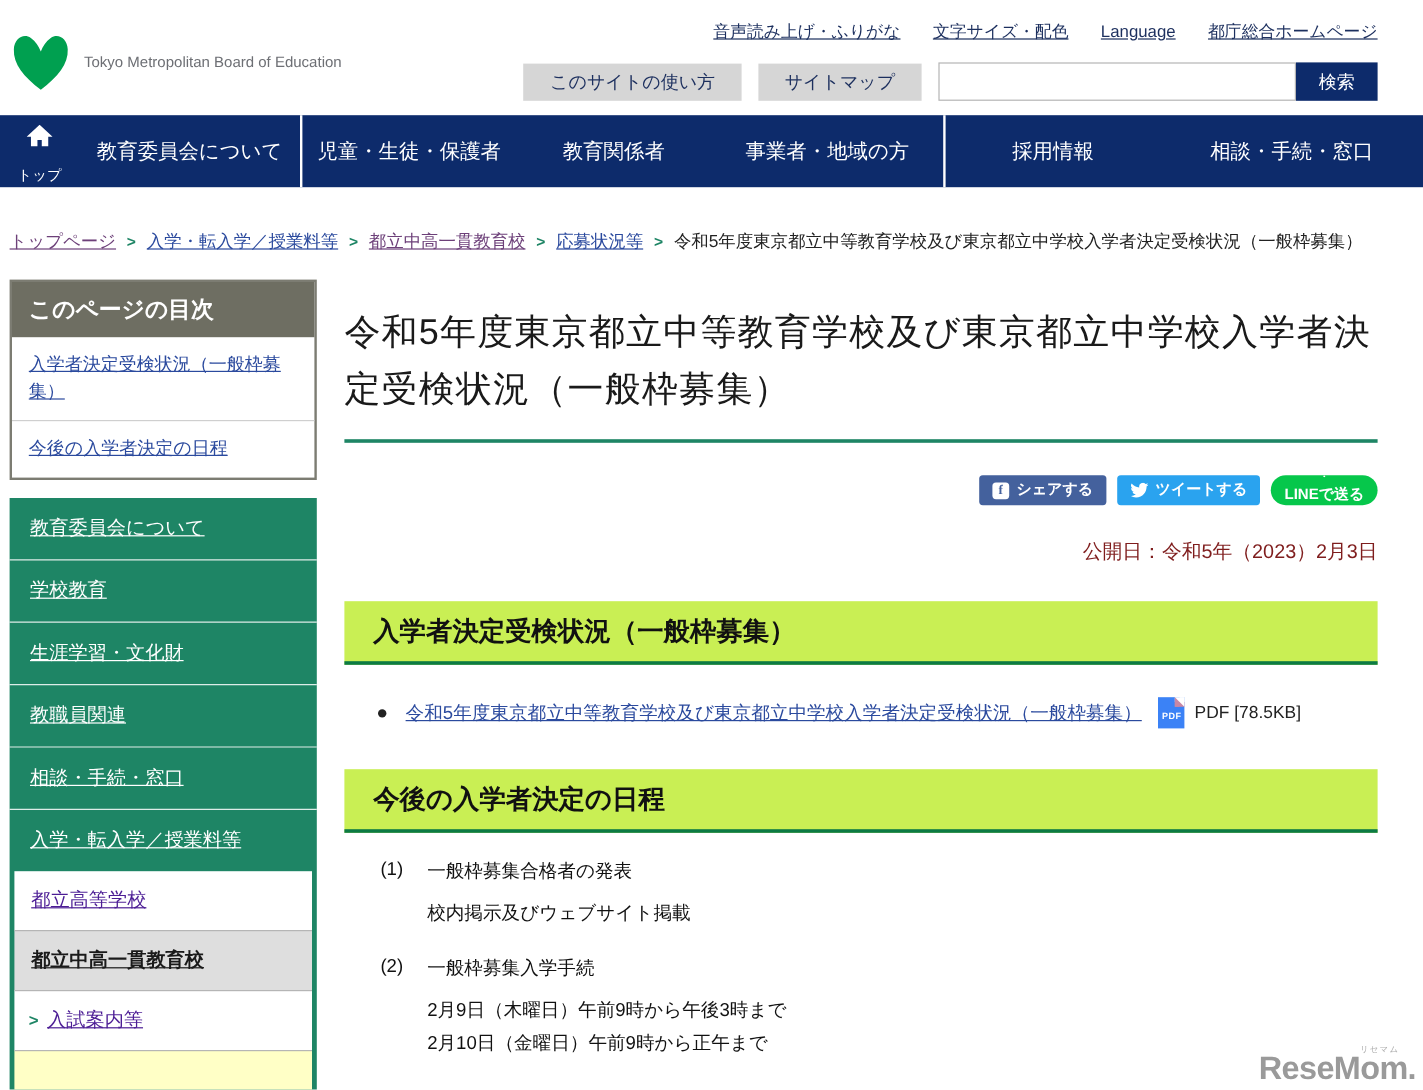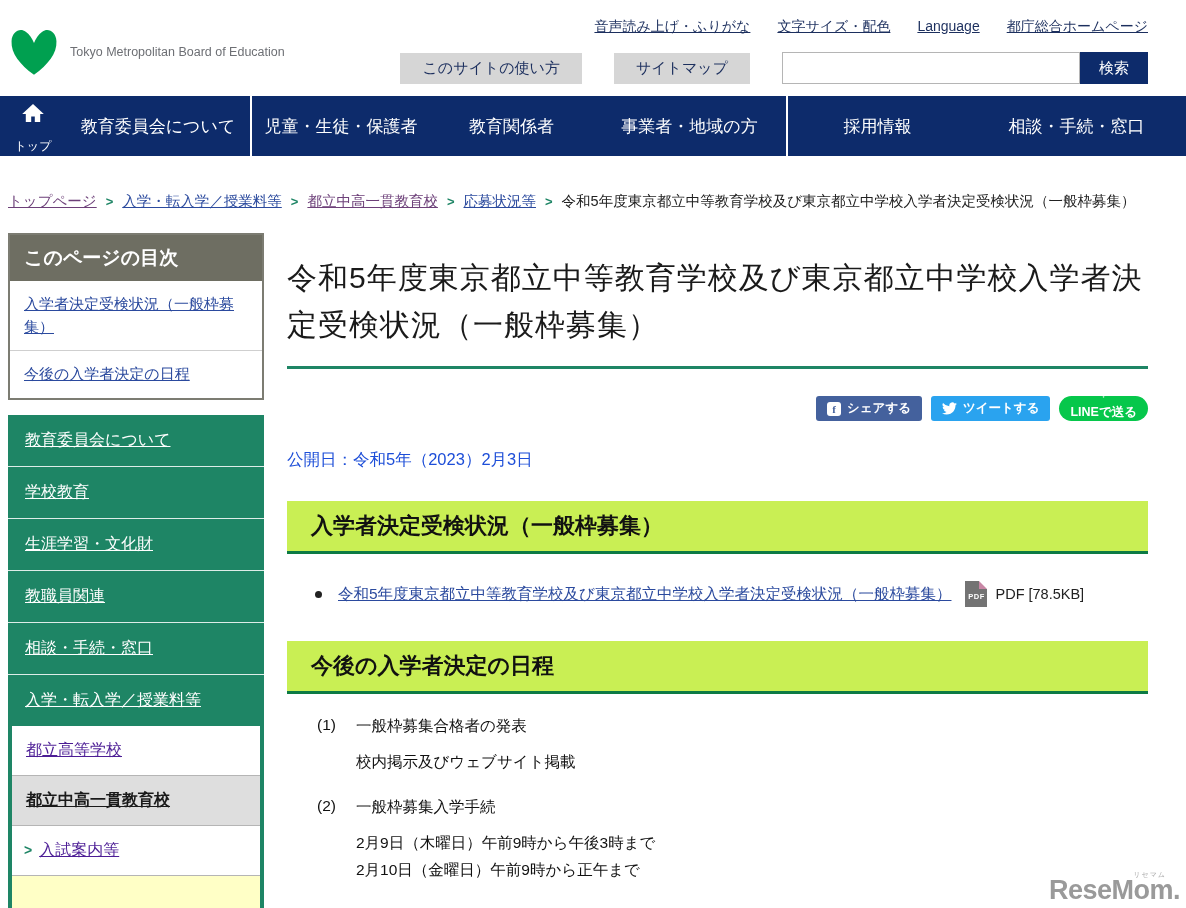--- a/index.html
+++ b/index.html
@@ -11,21 +11,21 @@
   a { cursor:pointer; }
 
   
   .header { position:relative; height:96px; }
   .logo { position:absolute; left:8px; top:22px; display:flex; align-items:center; gap:10px; }
   .logo-leaf { width:52px; height:56px; }
   .logo-title { font-size:27px; font-weight:600; color:#54565e; letter-spacing:1px; line-height:1.1; }
   .logo-sub { font-size:12.5px; color:#6d6f74; margin-top:3px; }
   .top-links { position:absolute; right:38px; top:18px; display:flex; gap:27px; }
   .top-links a { font-size:14px; color:#1c2f5e; text-decoration:underline; }
-  .hdr-row2 { position:absolute; right:38px; top:52px; display:flex; align-items:center; gap:32px; }
+  .hdr-row2 { position:absolute; right:38px; top:52px; display:flex; align-items:center; gap:14px; }
   .hdr-btn { background:#d6d6d6; color:#1c2f5e; font-size:15px; padding:6px 22px; border:none; }
   .search-box { display:flex; }
   .search-input { width:298px; height:32px; border:1px solid #b5b5b5; padding:0 8px; font-size:14px; }
   .search-btn { width:68px; height:32px; background:#0d2b6b; color:#fff; border:none; font-size:15px; }
 
   
   .nav { height:60px; background:#0d2b6b; display:flex; align-items:stretch; }
   .nav-item { color:#fff; font-size:17px; display:flex; align-items:center; justify-content:center; }
   .nav-home { width:66px; flex-direction:column; gap:16px; padding-top:6px; }
   .nav-home .nav-label { font-size:12px; }
@@ -66,27 +66,27 @@
 
   
   .page-title { font-size:30px; font-weight:400; line-height:1.55; color:#1a1a1a; margin-top:22px; letter-spacing:1px; }
   .title-rule { height:3px; background:#1e8565; margin-top:18px; }
   .share-row { margin-top:27px; display:flex; justify-content:flex-end; gap:9px; }
   .share-btn { height:25px; display:inline-flex; align-items:center; gap:6px; color:#fff; font-size:12.5px; font-weight:bold; padding:0 11px; border-radius:3px; border:none; }
   .sb-fb { background:#44619d; }
   .sb-tw { background:#2aa3ef; }
   .sb-line { background:#06c74b; border-radius:13px;flex-direction:column; }
   .fb-ico { width:14px; height:14px; background:#fff; border-radius:3px; color:#44619d; font-weight:bold; font-size:11px; display:inline-flex; align-items:center; justify-content:center; font-family:"Liberation Serif",serif; }
-  .published { margin-top:28px; font-size:16.5px; color:#1d4ed8; }
+  .published { margin-top:28px; text-align:right; font-size:16.5px; color:#7f1d1d; }
   .section-head { margin-top:30px; background:#c9ef54; border-bottom:3px solid #0c7a44; padding:10px 24px; font-size:22px; font-weight:bold; color:#111; }
   .mt34 { margin-top:34px; }
   .pdf-row { margin:27px 0 4px 28px; display:flex; align-items:center; gap:8px; font-size:15.5px; }
   .bullet-dot { width:7px; height:7px; border-radius:50%; background:#222; flex:none; margin-right:8px; }
   .pdf-row a { color:#2b4a9e; text-decoration:underline; }
-  .pdf-badge { width:22px; height:26px; background:#737373; position:relative; flex:none; margin-left:6px; display:flex; align-items:flex-end; justify-content:center; }
+  .pdf-badge { width:22px; height:26px; background:#3b82f6; position:relative; flex:none; margin-left:6px; display:flex; align-items:flex-end; justify-content:center; }
   .pdf-badge::after { content:""; position:absolute; top:0; right:0; border:4px solid; border-color:#ffffff #ffffff #c887a5 #c887a5; }
   .pdf-badge b { color:#fff; font-size:7.5px; letter-spacing:.5px; padding-bottom:6px; }
   .pdf-size { color:#222; font-size:14.5px; }
   .sched-item { margin:22px 0 0 30px; display:flex; gap:20px; font-size:15.5px; color:#111; }
   .sched-num { flex:none; }
   .sched-lines { margin-top:12px; line-height:1.7; }
 
   
   .watermark { position:absolute; right:6px; bottom:2px; font-size:27px; font-weight:bold; color:#9a9a9a; letter-spacing:-.5px; }
   .watermark .ruby { position:absolute; top:-5px; right:14px; font-size:7px; font-weight:normal; color:#adadad; letter-spacing:1px; }

